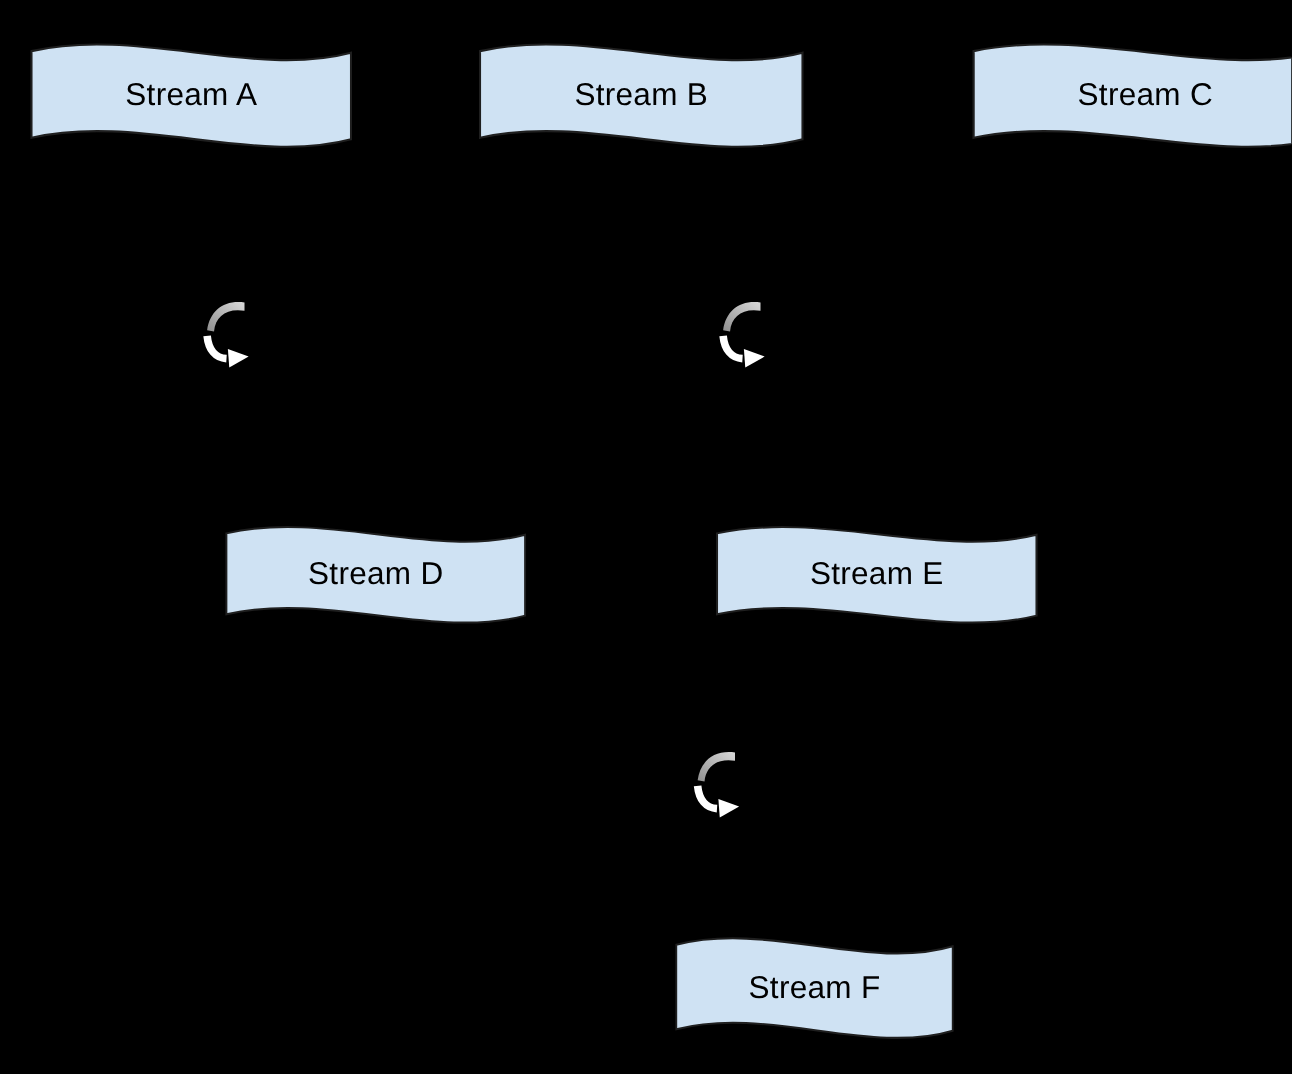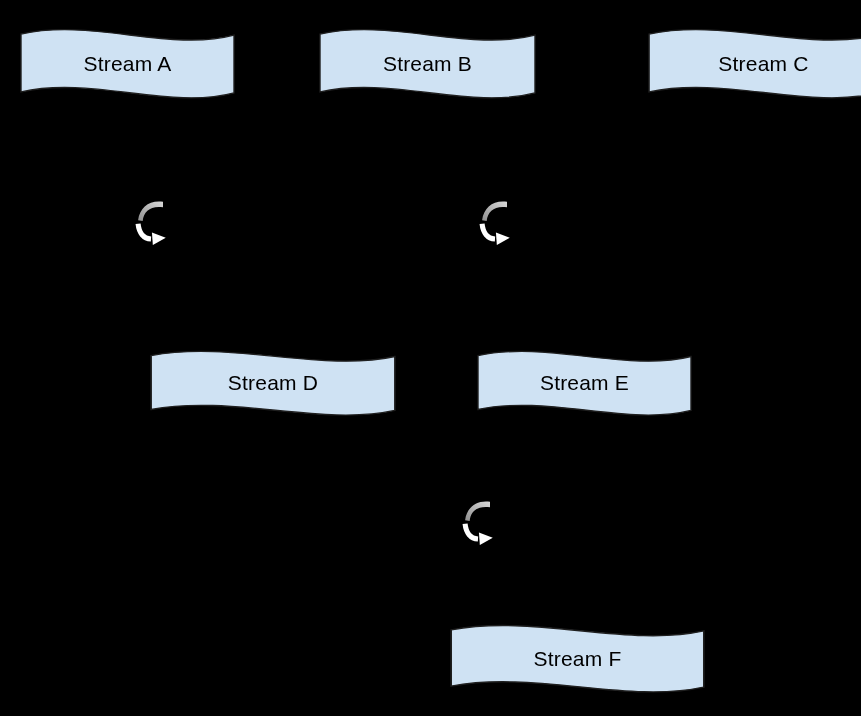--- a/index.html
+++ b/index.html
@@ -88,40 +88,40 @@
     <path d="M4,28 C5,38 10,44 18,44.5" fill="none" stroke-width="5.5" stroke="#ffffff"></path>
     <polygon points="19,37.5 34,43 20,51" fill="#ffffff"></polygon>
   </svg>
 
   <svg class="loop" style="left:478px; top:198px" width="34" height="48" viewBox="0 0 36 52">
     <path d="M4,24 C6,10 16,2 31,4 L31,10 C18,8 10,14 9,25 Z" fill="url(#loopGrad)"></path>
     <path d="M4,28 C5,38 10,44 18,44.5" fill="none" stroke-width="5.5" stroke="#ffffff"></path>
     <polygon points="19,37.5 34,43 20,51" fill="#ffffff"></polygon>
   </svg>
 
-  <div class="node" style="left:150px; top:348px; width:246px; height:70px">
+  <div class="node" style="left:150px; top:348px; width:201px; height:70px">
     <svg class="wave" viewBox="0 0 216 74" preserveAspectRatio="none">
       <path d="M1,8 C72,-8 150,26 215,9 L215,66 C150,83 72,49 1,65 Z" fill="#cfe2f3"></path>
     </svg>
     <span class="node-label">Stream D</span>
   </div>
 
   <div class="node" style="left:477px; top:348px; width:215px; height:70px">
     <svg class="wave" viewBox="0 0 216 74" preserveAspectRatio="none">
       <path d="M1,8 C72,-8 150,26 215,9 L215,66 C150,83 72,49 1,65 Z" fill="#cfe2f3"></path>
     </svg>
     <span class="node-label">Stream E</span>
   </div>
 
   <svg class="loop" style="left:461px; top:498px" width="34" height="48" viewBox="0 0 36 52">
     <path d="M4,24 C6,10 16,2 31,4 L31,10 C18,8 10,14 9,25 Z" fill="url(#loopGrad)"></path>
     <path d="M4,28 C5,38 10,44 18,44.5" fill="none" stroke-width="5.5" stroke="#ffffff"></path>
     <polygon points="19,37.5 34,43 20,51" fill="#ffffff"></polygon>
   </svg>
 
-  <div class="node" style="left:450px; top:622px; width:255px; height:73px">
+  <div class="node" style="left:450px; top:622px; width:186px; height:73px">
     <svg class="wave" viewBox="0 0 216 74" preserveAspectRatio="none">
       <path d="M1,8 C72,-8 150,26 215,9 L215,66 C150,83 72,49 1,65 Z" fill="#cfe2f3"></path>
     </svg>
     <span class="node-label">Stream F</span>
   </div>
 
 </div>
 
 </body></html>

